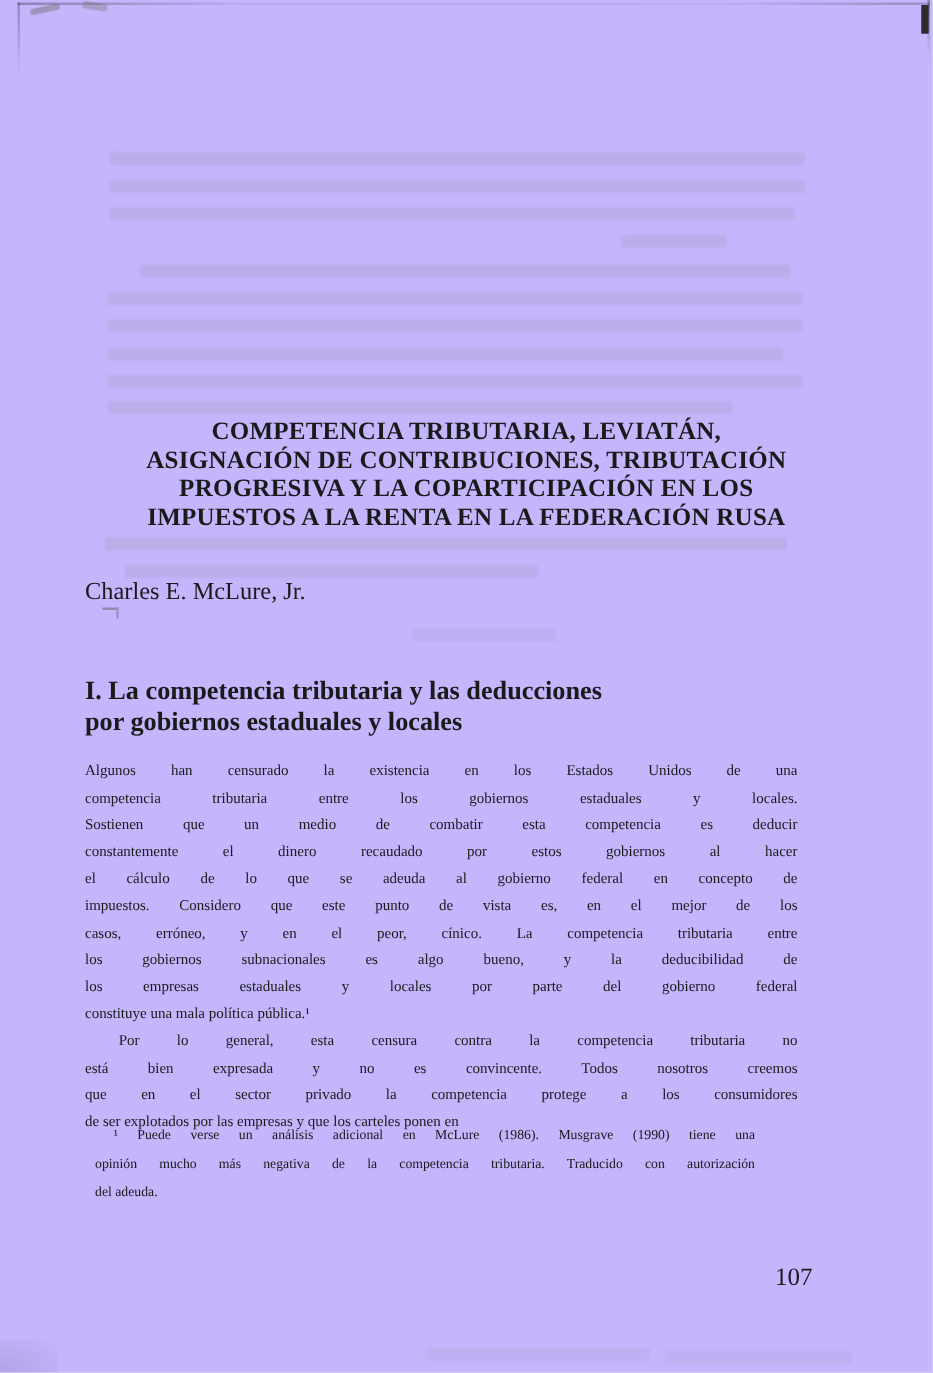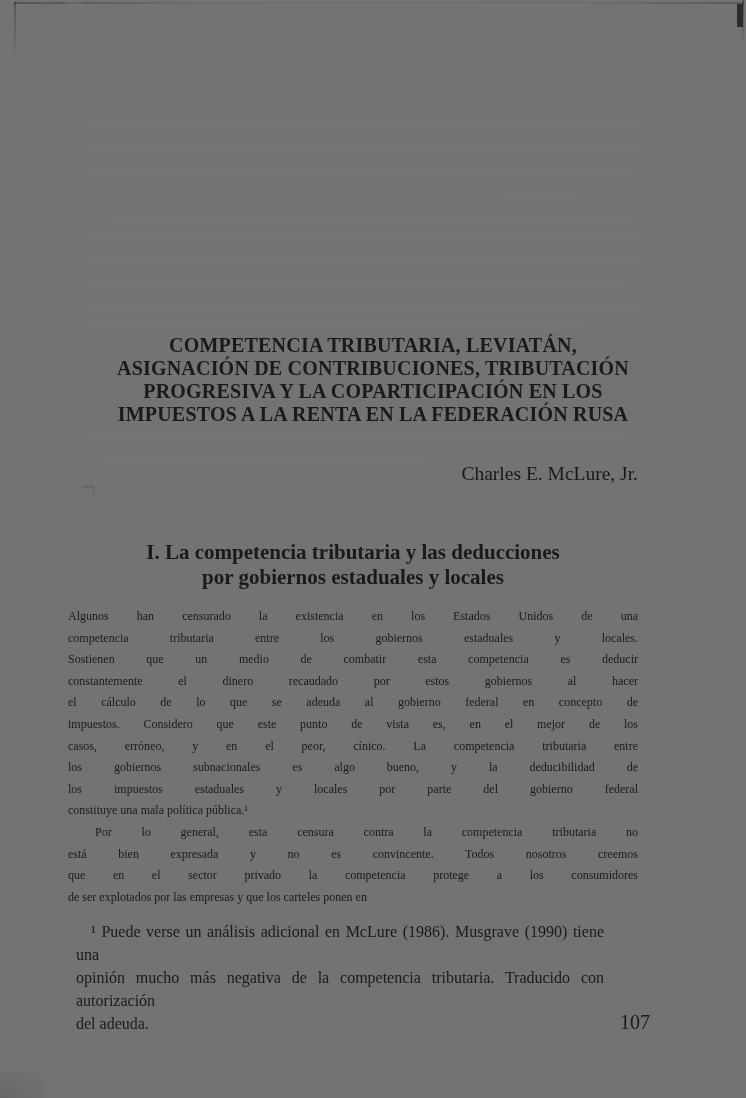--- a/index.html
+++ b/index.html
@@ -3,21 +3,21 @@
 <meta charset="utf-8">
 <style>
   html,body { margin:0; padding:0; }
   body {
     width:746px; height:1098px;
     font-family:"Liberation Serif", serif;
     background:#e9e9e9;
   }
   .page {
     position:relative; width:746px; height:1098px;
-    background:#737373; color:#1a1a1a; overflow:hidden;
+    background:#c4b5fd; color:#1a1a1a; overflow:hidden;
   }
 
   
   .scan-topline { position:absolute; left:14px; top:2px; width:730px; height:2px;
     background:linear-gradient(to right, rgba(0,0,0,0.28), rgba(0,0,0,0.05) 25%, rgba(0,0,0,0.04) 78%, rgba(0,0,0,0.22)); }
   .scan-leftline { position:absolute; left:14px; top:2px; width:2px; height:58px;
     background:linear-gradient(to bottom, rgba(0,0,0,0.25), rgba(0,0,0,0)); }
   .scan-rightline { position:absolute; left:742px; top:0; width:2px; height:46px;
     background:linear-gradient(to bottom, rgba(0,0,0,0.30), rgba(0,0,0,0)); }
   .corner-dash { position:absolute; left:737px; top:4px; width:6px; height:23px;
@@ -36,34 +36,34 @@
   .ghost { position:absolute; height:10px; background:rgba(128,124,116,0.14);
     border-radius:2px; filter:blur(1.2px); }
   .ghost.lighter { background:rgba(128,124,116,0.09); }
 
   
   .title-block { position:absolute; left:56px; top:334px; width:634px;
     font-weight:bold; font-size:20px; line-height:23px; letter-spacing:0.2px; }
   .title-line { text-align:center; white-space:nowrap; }
 
   .author-line { position:absolute; left:68px; top:463px; width:570px;
-    font-size:19.5px; text-align:right; }
+    font-size:19.5px; }
 
   .heading-block { position:absolute; left:68px; top:540px; width:570px;
     font-weight:bold; font-size:21px; line-height:25px; }
-  .heading-line { text-align:center; white-space:nowrap; }
+  .heading-line { white-space:nowrap; }
 
   .body-block { position:absolute; left:68px; top:606px; width:570px;
     font-size:12px; line-height:21.6px; }
   .body-line { text-align:justify; text-align-last:justify; }
   .body-line.line-last { text-align-last:left; }
   .para-indent .body-line:first-child { text-indent:27px; }
 
-  .footnote-block { position:absolute; left:76px; top:920px; width:528px;
-    font-size:16px; line-height:23px; }
+  .footnote-block { position:absolute; left:76px; top:897px; width:528px;
+    font-size:11px; line-height:23px; }
   .fn-line { text-align:justify; text-align-last:justify; }
   .fn-line.line-last { text-align-last:left; }
   .footnote-block .fn-line:first-child { text-indent:15px; }
 
   .page-number { position:absolute; left:610px; top:1011px; width:40px;
     font-size:20px; text-align:right; }
 </style>
 </head>
 <body>
 
@@ -111,21 +111,21 @@
   <div class="body-block">
     <div>
         <div class="body-line">Algunos han censurado la existencia en los Estados Unidos de una</div>
         <div class="body-line">competencia tributaria entre los gobiernos estaduales y locales.</div>
         <div class="body-line">Sostienen que un medio de combatir esta competencia es deducir</div>
         <div class="body-line">constantemente el dinero recaudado por estos gobiernos al hacer</div>
         <div class="body-line">el cálculo de lo que se adeuda al gobierno federal en concepto de</div>
         <div class="body-line">impuestos. Considero que este punto de vista es, en el mejor de los</div>
         <div class="body-line">casos, erróneo, y en el peor, cínico. La competencia tributaria entre</div>
         <div class="body-line">los gobiernos subnacionales es algo bueno, y la deducibilidad de</div>
-        <div class="body-line">los impuestos estaduales y locales por parte del gobierno federal</div>
+        <div class="body-line">los empresas estaduales y locales por parte del gobierno federal</div>
         <div class="body-line line-last">constituye una mala política pública.¹</div>
       </div>
     <div class="para-indent">
         <div class="body-line">Por lo general, esta censura contra la competencia tributaria no</div>
         <div class="body-line">está bien expresada y no es convincente. Todos nosotros creemos</div>
         <div class="body-line">que en el sector privado la competencia protege a los consumidores</div>
         <div class="body-line line-last">de ser explotados por las empresas y que los carteles ponen en</div>
       </div>
   </div>
 

